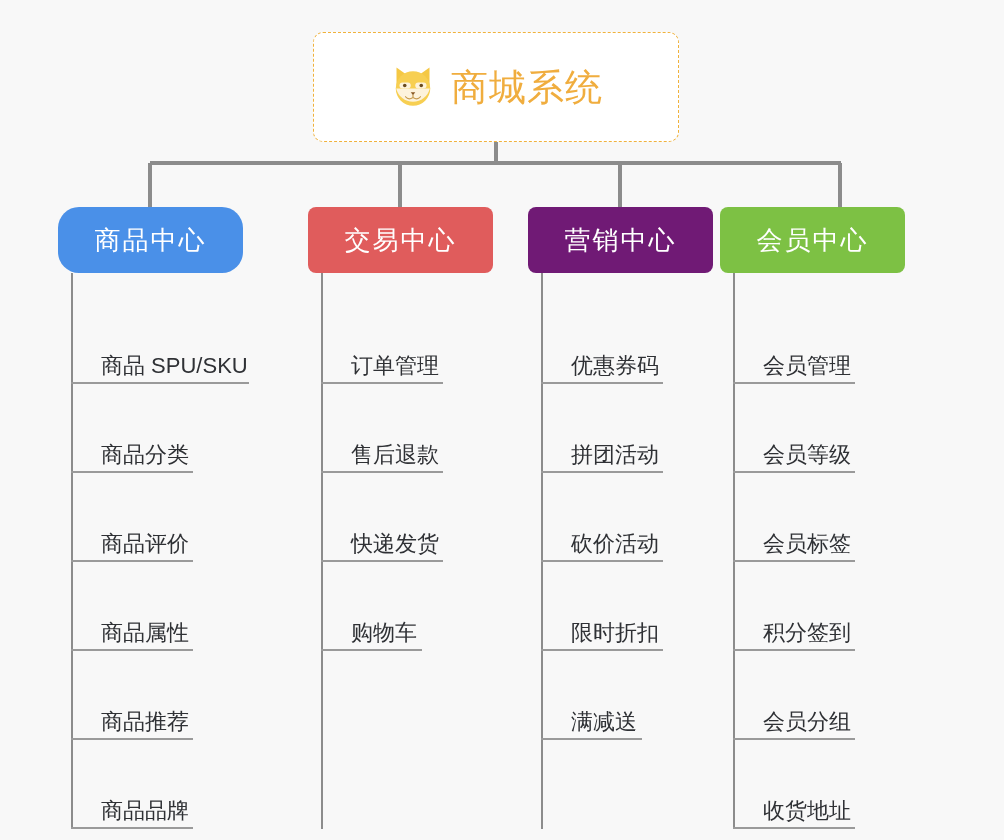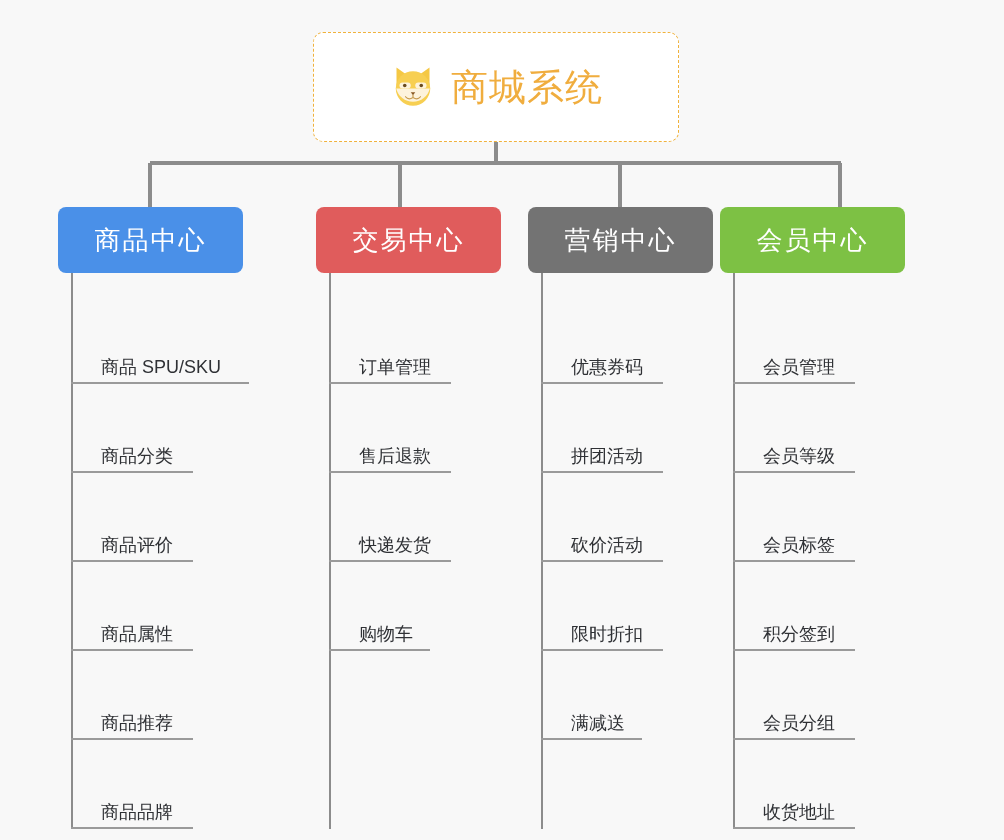--- a/index.html
+++ b/index.html
@@ -61,21 +61,21 @@
     pointer-events: none;
   }
 
   
   .column {
     position: absolute;
     top: 207px;
     width: 200px;
   }
   .col-0 { left: 58px;  }
-  .col-1 { left: 316px; }
+  .col-1 { left: 308px; }
   .col-2 { left: 528px; }
   .col-3 { left: 720px; }
 
   .cat-box {
     width: 185px;
     height: 66px;
     border-radius: 8px;
     display: flex;
     align-items: center;
     justify-content: center;
@@ -102,21 +102,21 @@
   }
   .leaf-item {
     position: relative;
     height: 89px;
     display: flex;
     align-items: flex-end;
     padding-left: 30px;
     padding-bottom: 6px;
   }
   .leaf-label {
-    font-size: 18px;
+    font-size: 22px;
     color: #2f3135;
     white-space: nowrap;
     line-height: 1.15;
     position: relative;
     padding-right: 4px;
   }
   .leaf-rule {
     position: absolute;
     left: 0;
     bottom: 0;
@@ -157,21 +157,21 @@
       <circle cx="43" cy="30" r="2.4" fill="#6b4b1e"></circle>
 
       <path d="M29 39 L35 39 L32 43 Z" fill="#8a5a24"></path>
 
       <path d="M32 43 L32 46 M32 46 Q26 50 22 45 M32 46 Q38 50 42 45" stroke="#c79a4e" stroke-width="1.6" fill="none" stroke-linecap="round"></path>
     </svg>
     <span class="root-title" style="color: rgb(240, 173, 62);">商城系统</span>
   </div>
 
   <div class="column col-0">
-    <div class="cat-box" style="background: rgb(74, 144, 232);">
+    <div class="cat-box" style="background: rgb(74, 144, 232); border-radius: 21px;">
       <span>商品中心</span>
     </div>
     <div class="leaf-list">
       <div class="leaf-spine" style="background: rgb(140, 140, 140); height: 556px;"></div>
       <div class="leaf-item">
         <span class="leaf-rule" style="width: 178px;"></span>
         <span class="leaf-label">商品 SPU/SKU</span>
       </div>
       <div class="leaf-item">
         <span class="leaf-rule" style="width: 122px;"></span>
@@ -215,21 +215,21 @@
         <span class="leaf-label">快递发货</span>
       </div>
       <div class="leaf-item">
         <span class="leaf-rule" style="width: 101px;"></span>
         <span class="leaf-label">购物车</span>
       </div>
     </div>
   </div>
 
   <div class="column col-2">
-    <div class="cat-box" style="background: #737373;">
+    <div class="cat-box" style="background: #701a75;">
       <span>营销中心</span>
     </div>
     <div class="leaf-list">
       <div class="leaf-spine" style="background: rgb(140, 140, 140); height: 556px;"></div>
       <div class="leaf-item">
         <span class="leaf-rule" style="width: 122px;"></span>
         <span class="leaf-label">优惠券码</span>
       </div>
       <div class="leaf-item">
         <span class="leaf-rule" style="width: 122px;"></span>

